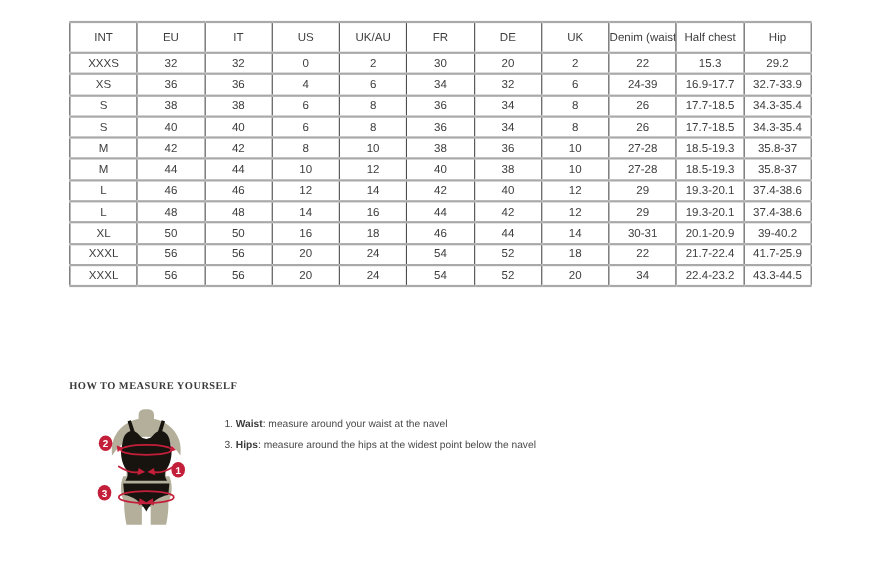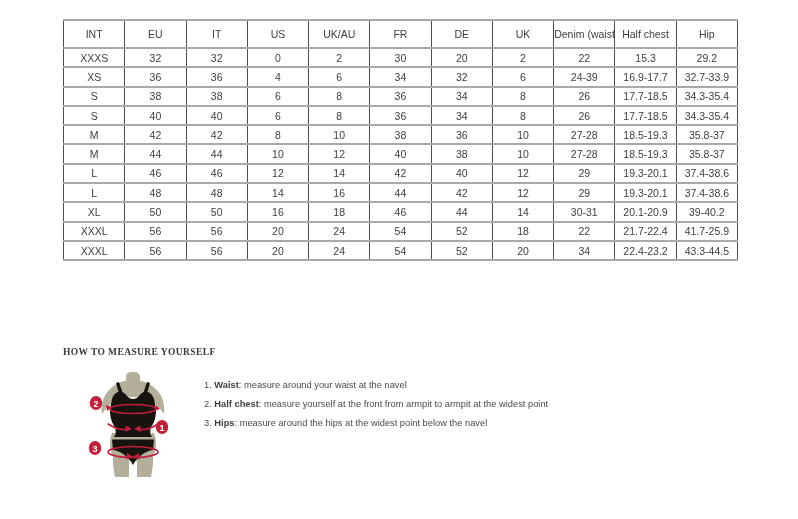--- a/index.html
+++ b/index.html
@@ -243,17 +243,16 @@
       <g fill="#ffffff" font-size="9" font-weight="bold" text-anchor="middle" font-family="Liberation Sans, sans-serif">
         <text x="10" y="35.5">2</text>
         <text x="76" y="59.5">1</text>
         <text x="9" y="80.5">3</text>
       </g>
     </svg>
   </div>
 
   <ol class="steps">
       <li><span class="step-num">1. </span><span class="step-label">Waist</span><span class="step-text">: measure around your waist at the navel</span></li>
-      <li><span class="step-num">2. </span><span class="step-label">Half chest</span><span class="step-text">: measure yourself at the front from armpit to armpit at the widest point</span></li>
       <li><span class="step-num">3. </span><span class="step-label">Hips</span><span class="step-text">: measure around the hips at the widest point below the navel</span></li>
     </ol>
 
 </div>
 
 </body></html>

